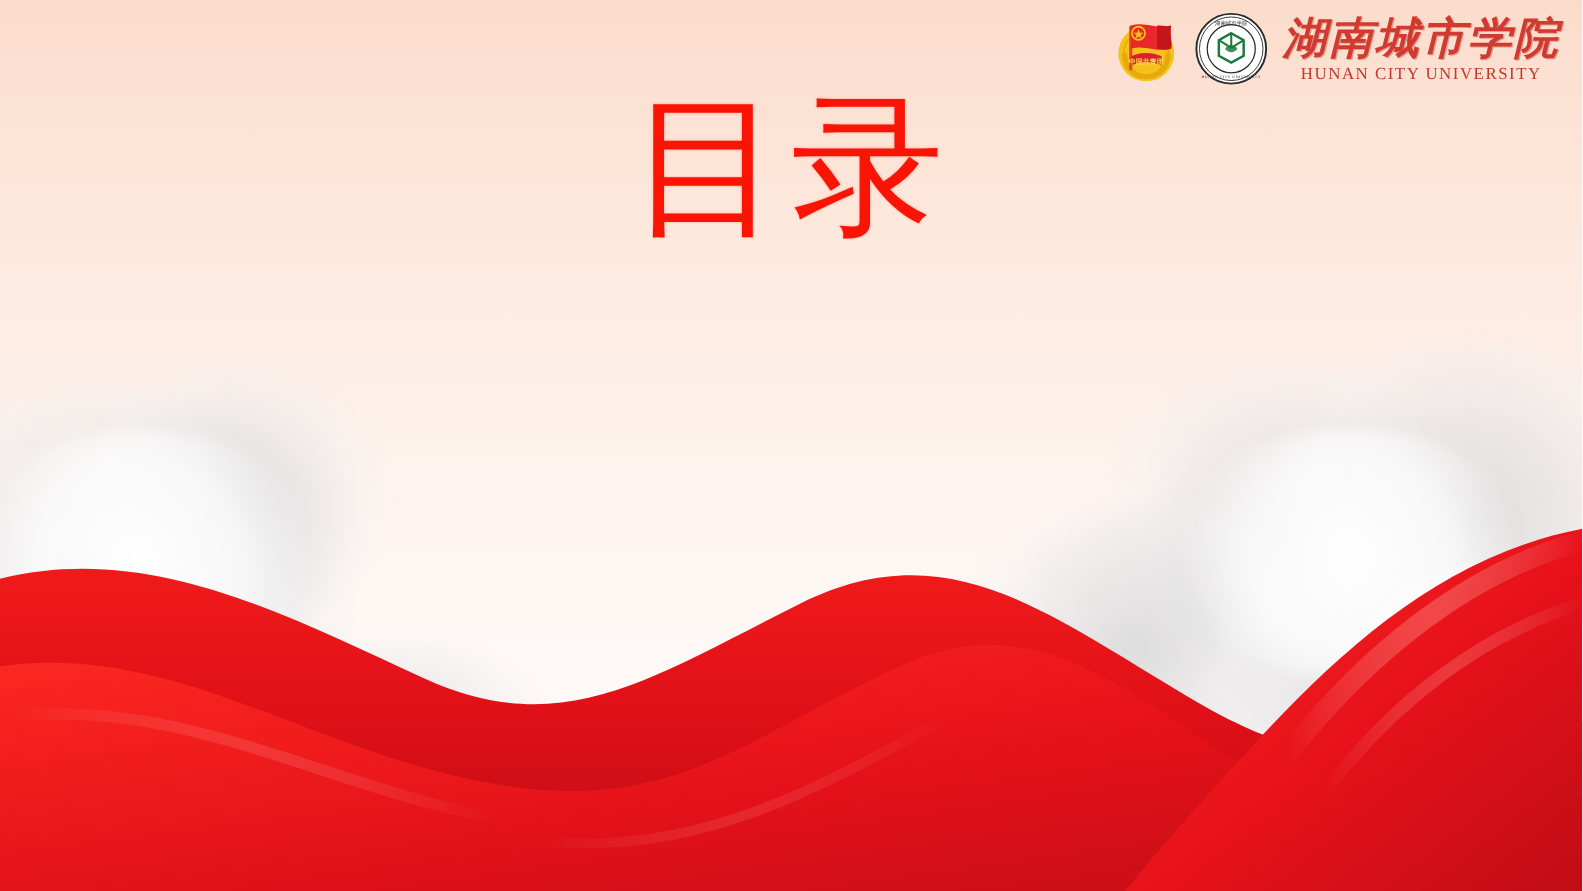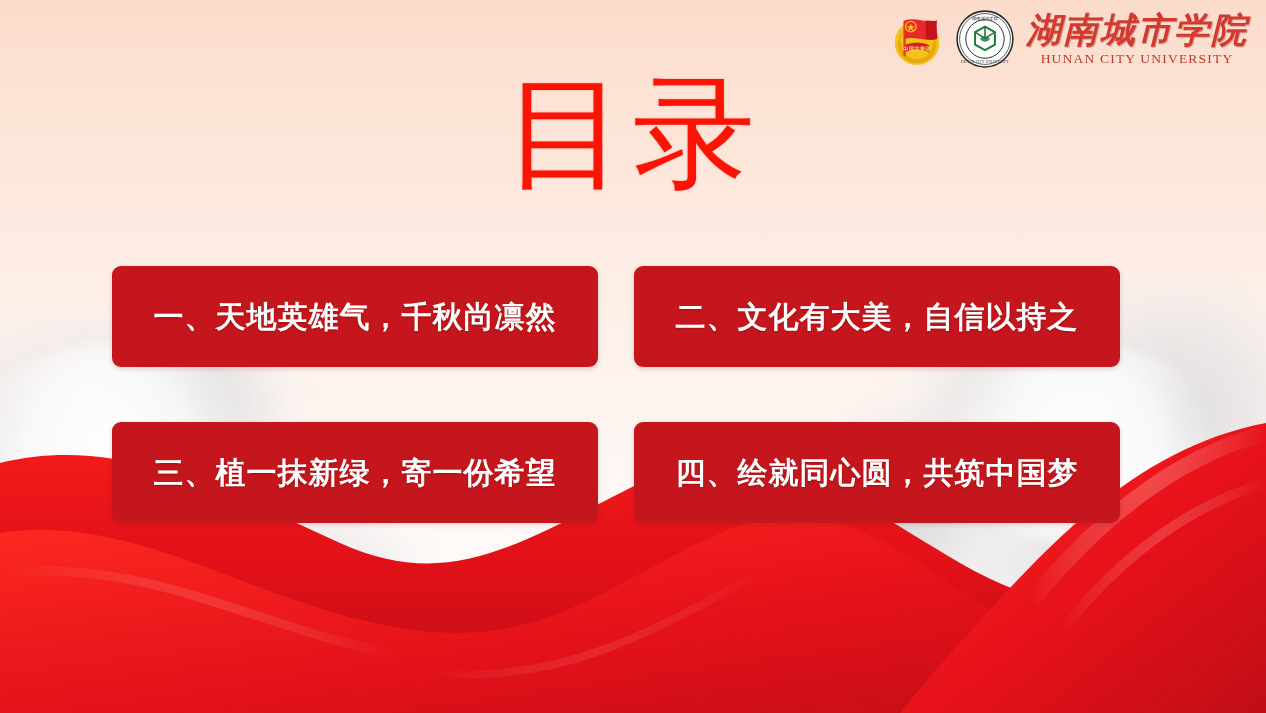--- a/index.html
+++ b/index.html
@@ -242,28 +242,14 @@
     </svg>
 
     <div class="logo-words">
       <div class="logo-cn">湖南城市学院</div>
       <div class="logo-en">HUNAN CITY UNIVERSITY</div>
     </div>
   </div>
 
   <div class="title">目录</div>
 
-  <div class="cards">
-    <div class="card">
-      <span class="card-label">一、天地英雄气，千秋尚凛然</span>
-    </div>
-    <div class="card">
-      <span class="card-label">二、文化有大美，自信以持之</span>
-    </div>
-    <div class="card">
-      <span class="card-label">三、植一抹新绿，寄一份希望</span>
-    </div>
-    <div class="card">
-      <span class="card-label">四、绘就同心圆，共筑中国梦</span>
-    </div>
-  </div>
 
 </div>
 
 </body></html>

